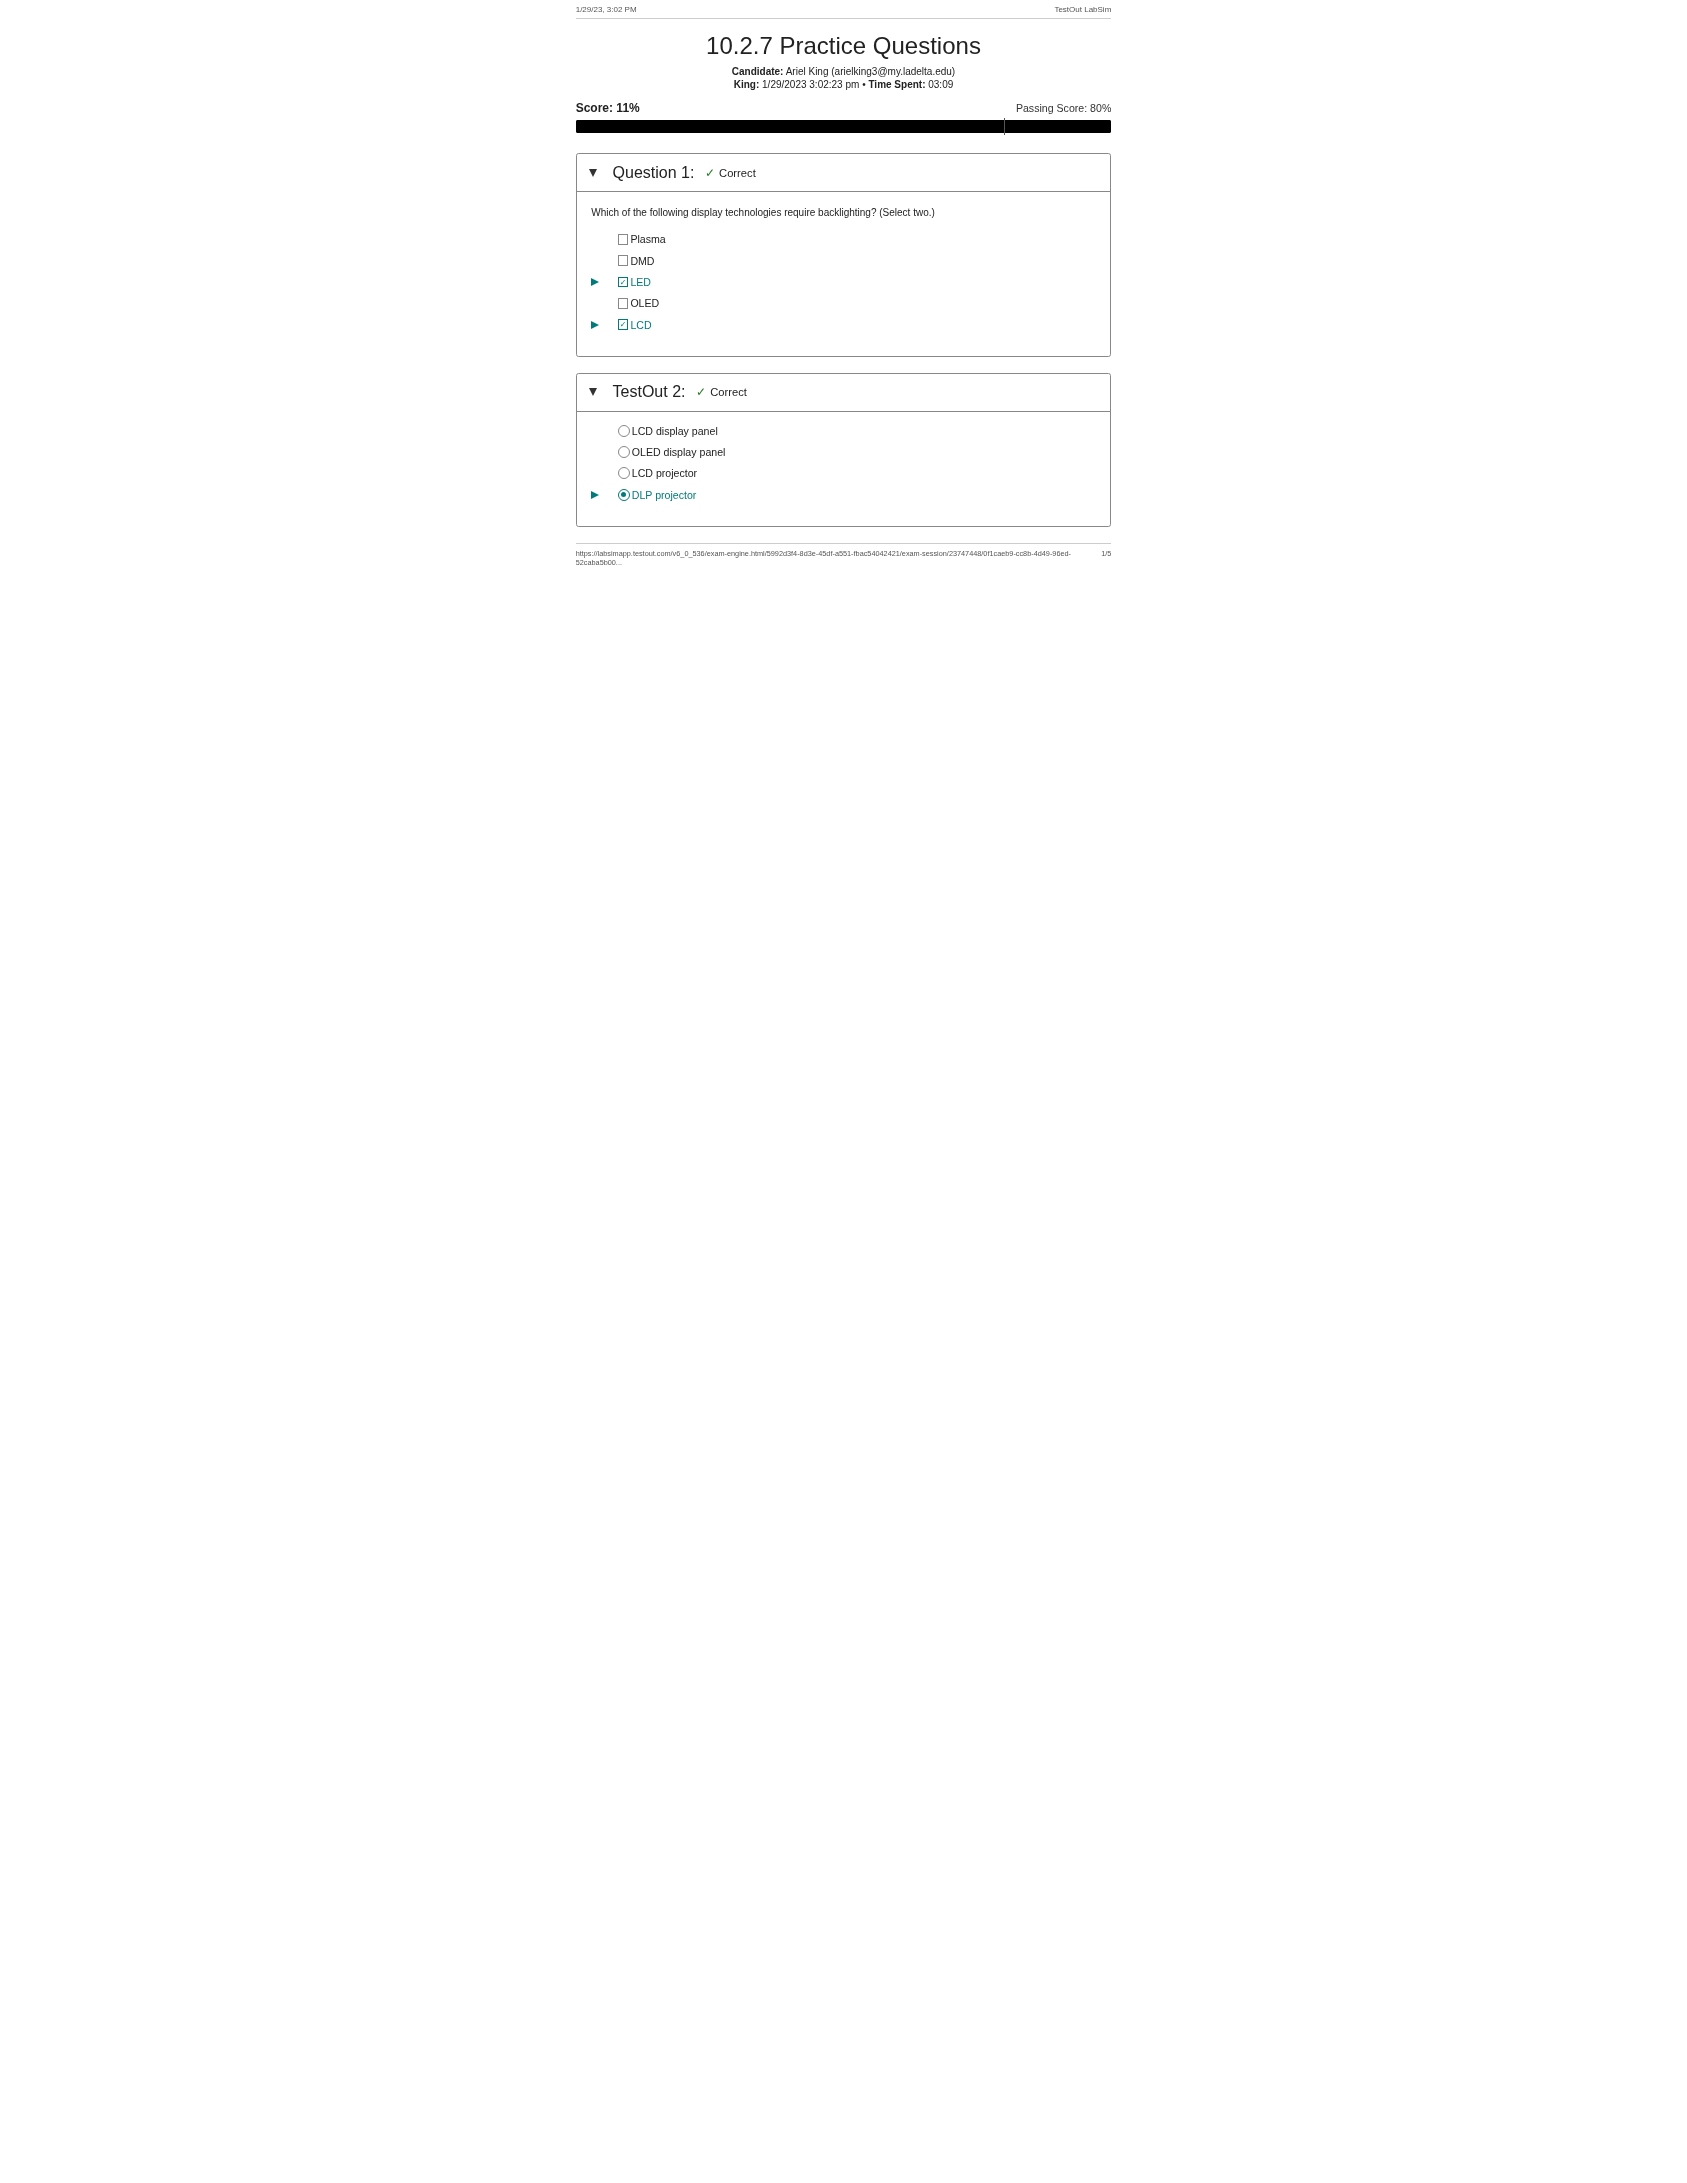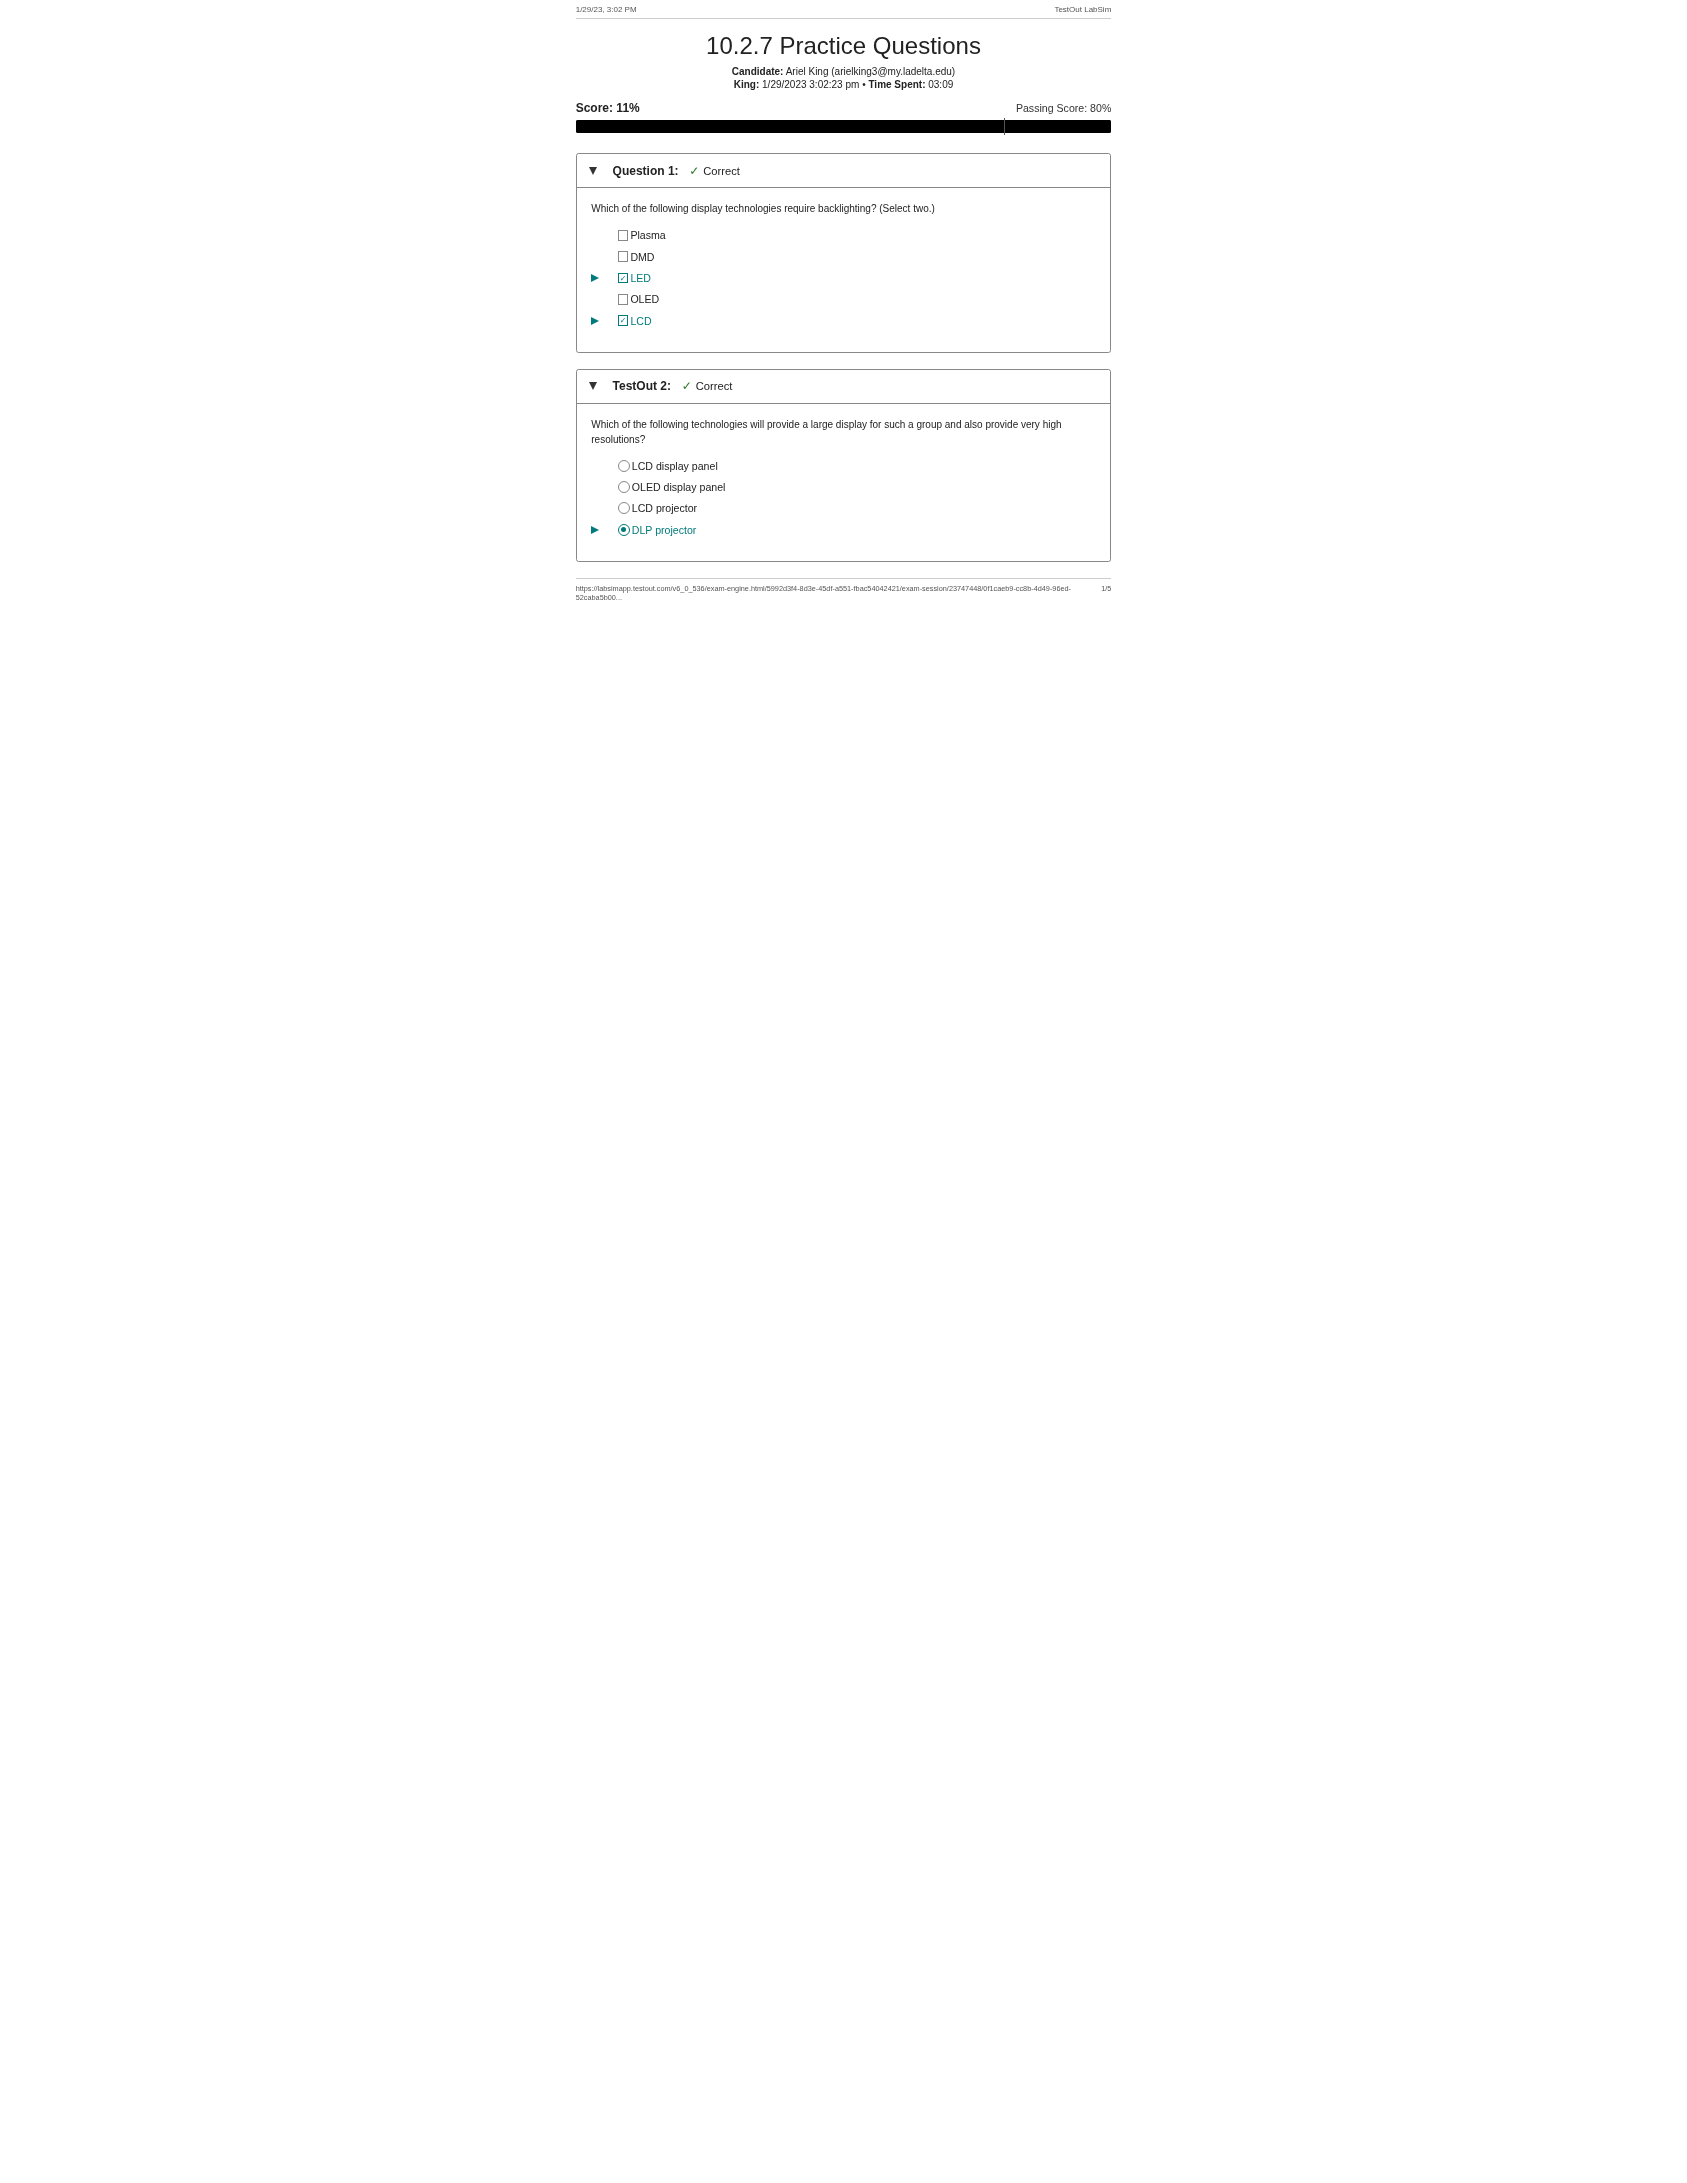--- a/index.html
+++ b/index.html
@@ -79,22 +79,22 @@
       margin-bottom: 16px;
     }
     .question-header {
       display: flex;
       align-items: center;
       padding: 9.3px 12px;
       border-bottom: 0.7px solid #888;
       gap: 10.6px;
     }
     .question-number {
-      font-weight: bold;
-      font-size: 12px;
+      font-weight: normal;
+      font-size: 16px;
     }
     .correct-label {
       display: flex;
       align-items: center;
       gap: 4px;
       font-size: 11.2px;
       color: #222;
     }
     .checkmark {
       color: #2a7a2a;
@@ -295,21 +295,20 @@
 <div class="question-card">
   <div class="question-header">
     <span class="triangle-icon"></span>
     <span class="question-number">TestOut 2:</span>
     <span class="correct-label">
       <span class="checkmark">✓</span>
       <span>Correct</span>
     </span>
   </div>
   <div class="question-body">
-    <p class="question-text">Which of the following technologies will provide a large display for such a group and also provide very high resolutions?</p>
     <ul class="answer-list">
 
       <li class="answer-item">
         <span class="radio-empty"></span>
         <span>LCD display panel</span>
       </li>
 
       <li class="answer-item">
         <span class="radio-empty"></span>
         <span>OLED display panel</span>

